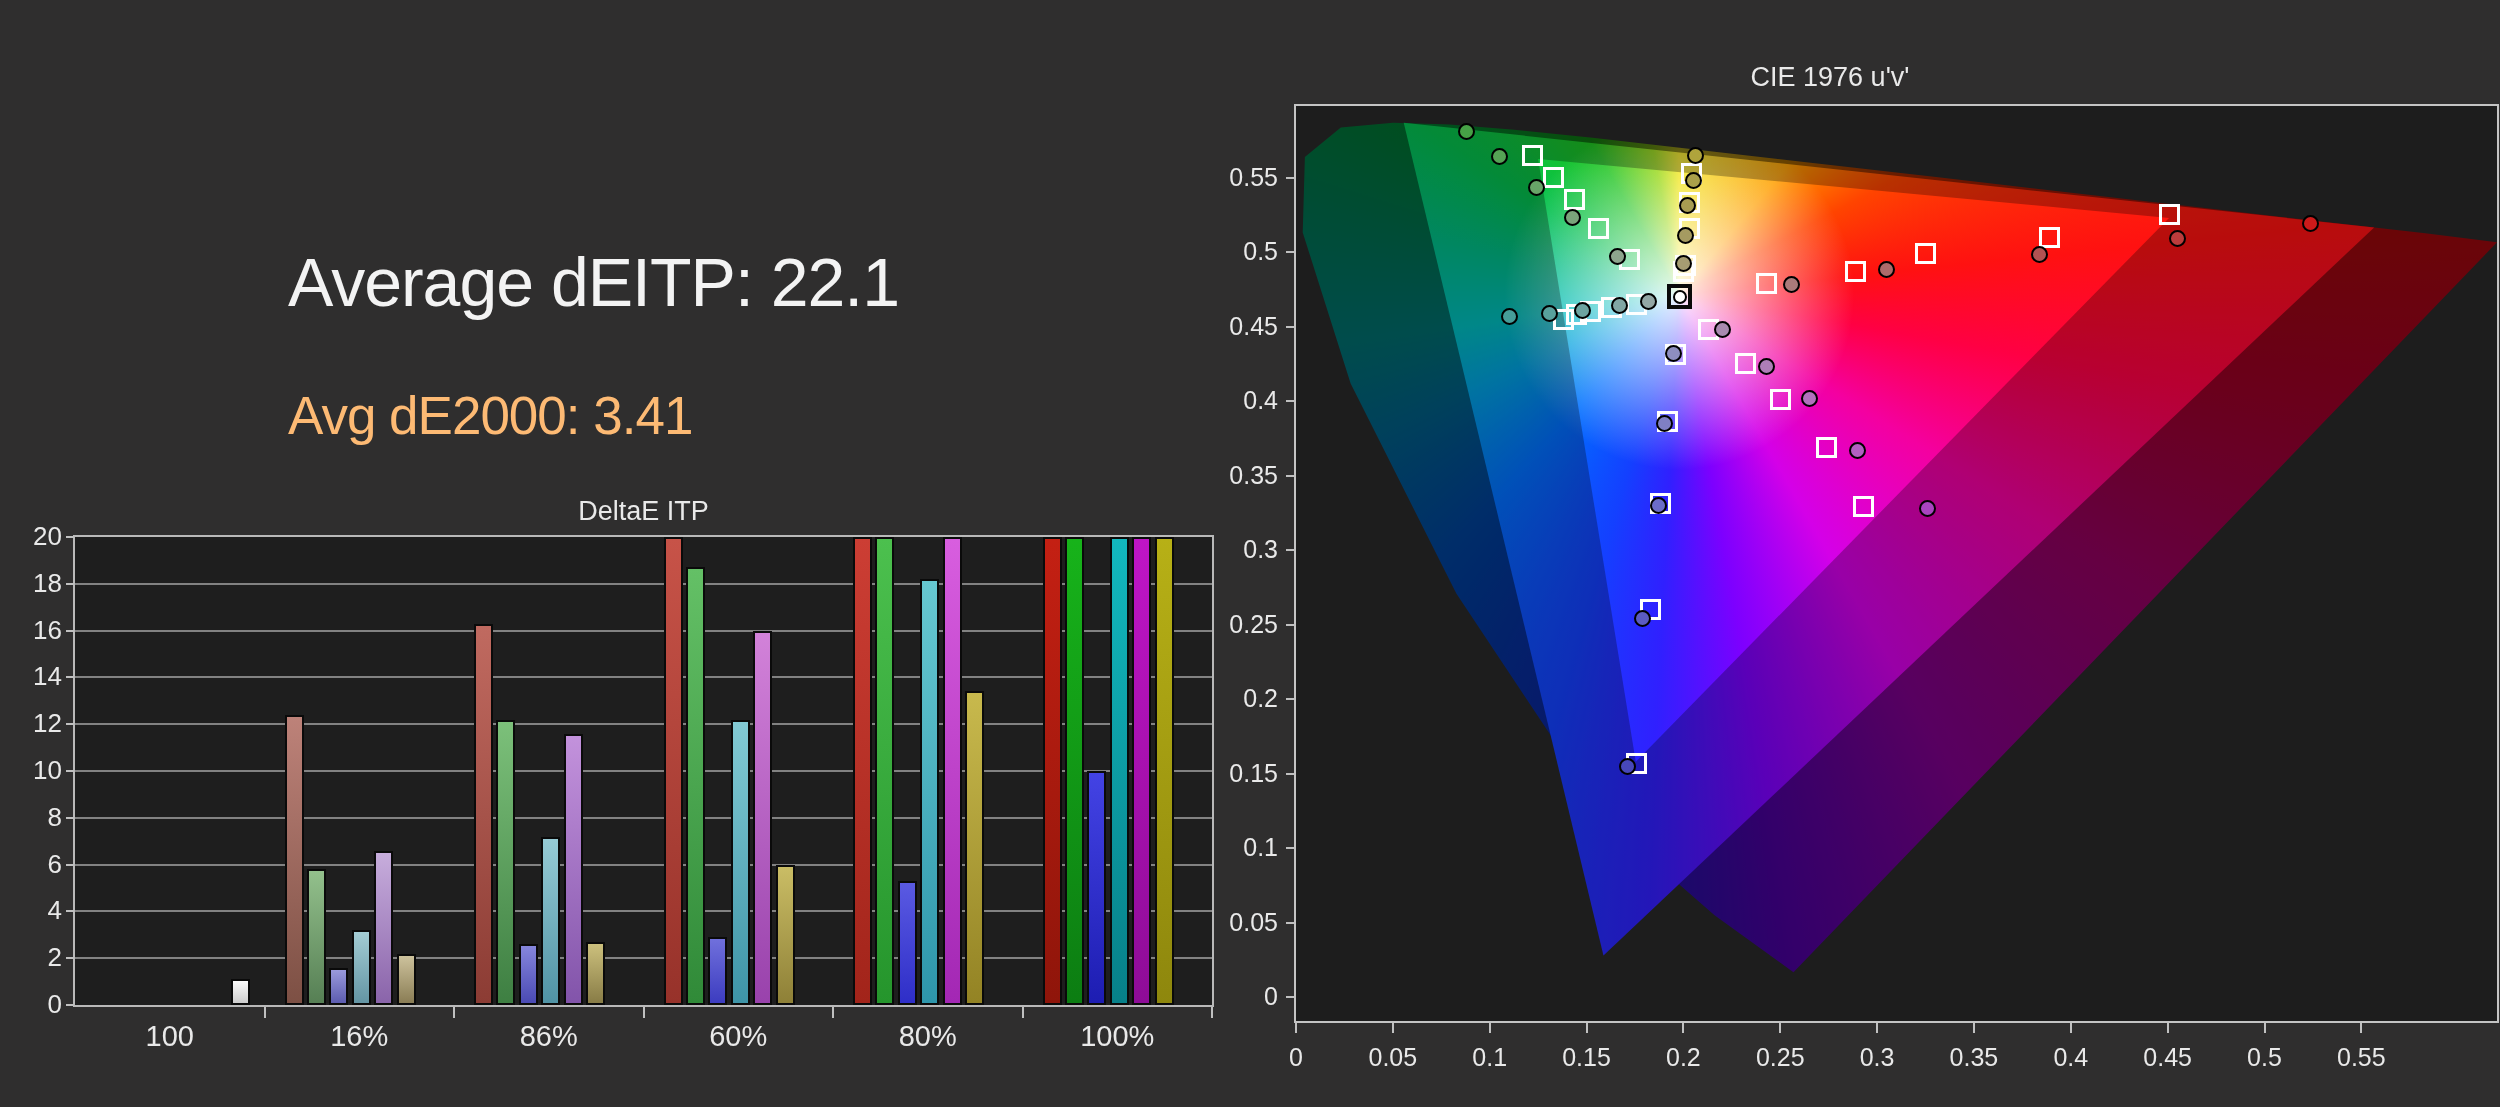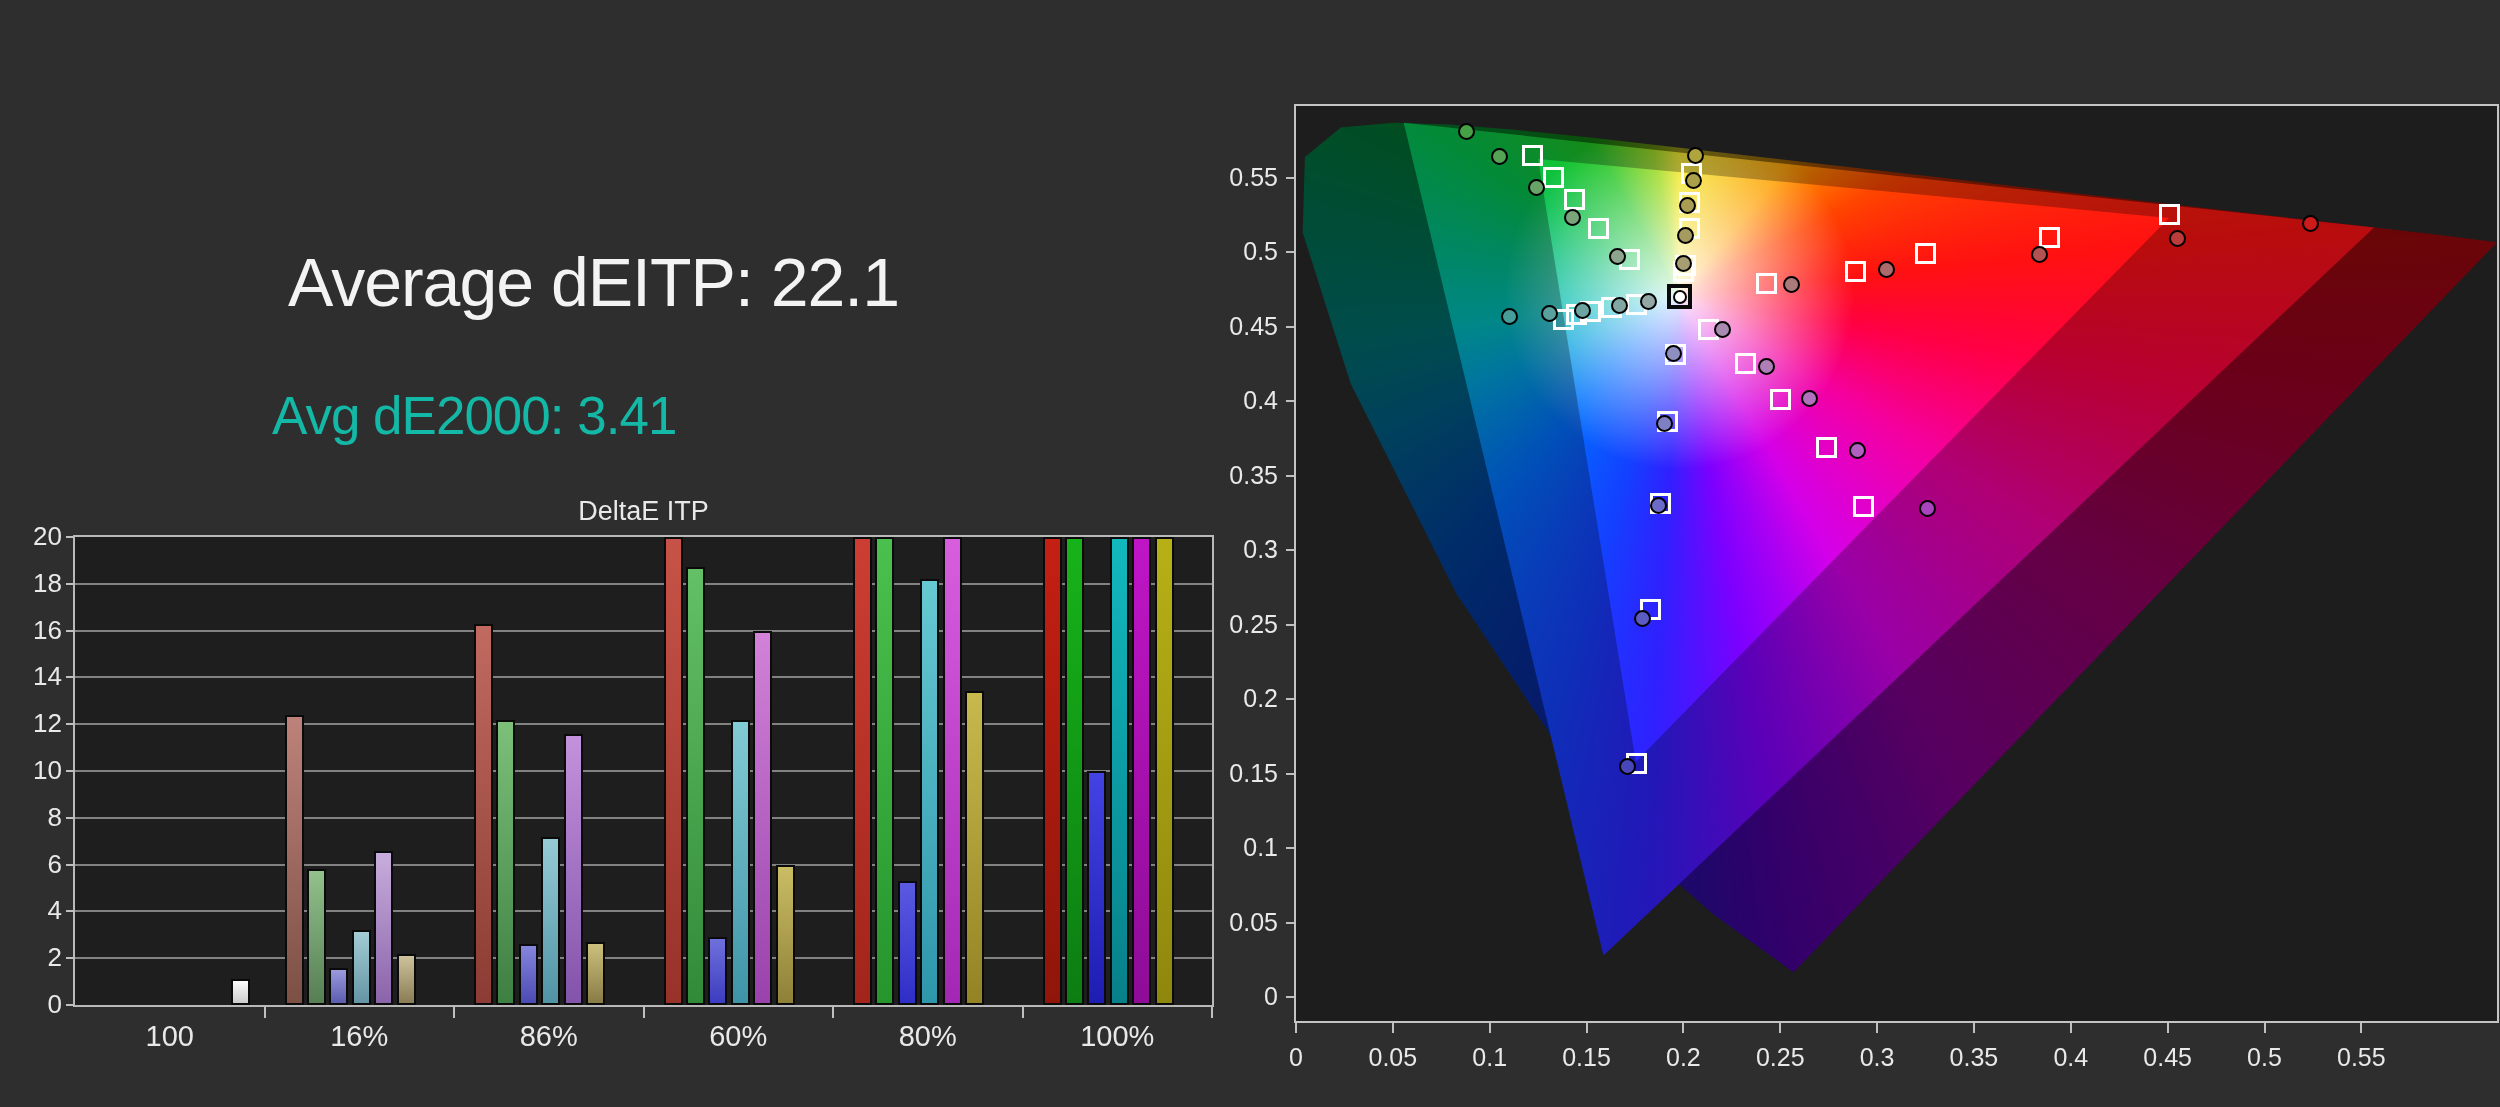--- a/index.html
+++ b/index.html
@@ -1,19 +1,19 @@
 <!DOCTYPE html>
 <html><head>
 <meta charset="utf-8">
 <style>
   html,body{margin:0;padding:0;background:#2f2e2e;}
   .page{position:relative;width:2500px;height:1107px;background:#2f2e2e;overflow:hidden;
         font-family:"Liberation Sans",sans-serif;}
   .summary-line1{position:absolute;left:288px;top:243px;font-size:68px;color:#f3f3f3;letter-spacing:-1px;}
-  .summary-line2{position:absolute;left:272px;top:385px;font-size:53px;color:#14b8a6;letter-spacing:-1px;}
+  .summary-line2{position:absolute;left:288px;top:385px;font-size:53px;color:#fdba74;letter-spacing:-1px;}
 
   .chart-title{position:absolute;color:#e9e9e9;text-align:center;}
   .bar-title{left:75px;top:496px;width:1137px;font-size:27px;}
   .cie-title{left:1630px;top:62px;width:400px;font-size:27px;}
 
   .bar-plot{position:absolute;left:73px;top:535px;width:1141px;height:472px;
             border:2px solid #b9b9b9;box-sizing:border-box;background:#1e1e1e;}
   .gridline{position:absolute;left:0;width:100%;height:2px;background:#949494;opacity:.85;}
   .bar{position:absolute;bottom:0;box-sizing:border-box;border:2px solid #0a0a0a;}
 
@@ -87,20 +87,21 @@
       <div class="bar" style="left: 868px; width: 19px; height: 468px; background: linear-gradient(rgb(216, 94, 223) 0%, rgb(163, 39, 180) 100%);"></div>
       <div class="bar" style="left: 890px; width: 19px; height: 314px; background: linear-gradient(rgb(200, 185, 77) 0%, rgb(147, 131, 36) 100%);"></div>
       <div class="bar" style="left: 968px; width: 19px; height: 468px; background: linear-gradient(rgb(196, 32, 19) 0%, rgb(143, 21, 10) 100%);"></div>
       <div class="bar" style="left: 990px; width: 19px; height: 468px; background: linear-gradient(rgb(23, 179, 26) 0%, rgb(12, 125, 18) 100%);"></div>
       <div class="bar" style="left: 1012px; width: 19px; height: 234px; background: linear-gradient(rgb(67, 67, 228) 0%, rgb(29, 29, 178) 100%);"></div>
       <div class="bar" style="left: 1035px; width: 19px; height: 468px; background: linear-gradient(rgb(18, 184, 190) 0%, rgb(7, 128, 137) 100%);"></div>
       <div class="bar" style="left: 1057px; width: 19px; height: 468px; background: linear-gradient(rgb(191, 21, 198) 0%, rgb(142, 12, 151) 100%);"></div>
       <div class="bar" style="left: 1080px; width: 19px; height: 468px; background: linear-gradient(rgb(183, 176, 22) 0%, rgb(142, 135, 13) 100%);"></div>
     </div>
 
+  <div class="chart-title cie-title">CIE 1976 u'v'</div>
   <div class="cie-plot" id="ciePlot">
     <div class="cie-layer layer-base" id="cieBase" style="clip-path: polygon(41.42% 94.67%, 34.85% 88.44%, 30.27% 83.19%, 23.24% 72.79%, 13.35% 53.28%, 4.55% 30.34%, 0.56% 13.82%, 0.74% 5.57%, 3.73% 2.34%, 8.08% 1.82%, 12.77% 2.02%, 18.18% 2.59%, 24.69% 3.48%, 32.68% 4.66%, 42.3% 6.12%, 53.47% 7.8%, 65.08% 9.56%, 75.67% 11.14%, 83.9% 12.41%, 94.03% 13.92%, 100% 14.9%);"></div>
     <div class="cie-layer layer-2020" id="cie2020" style="clip-path: polygon(89.77% 13.27%, 8.97% 1.82%, 25.6% 92.85%);"></div>
     <div class="cie-layer layer-709" id="cie709" style="clip-path: polygon(72.69% 12.23%, 20.16% 5.78%, 28.29% 71.66%);"></div>
   <div class="marker-square" style="left: 322.664px; top: 142.95px;"></div>
       <div class="marker-square" style="left: 291.672px; top: 111.66px;"></div>
       <div class="marker-square" style="left: 268.428px; top: 83.35px;"></div>
       <div class="marker-square" style="left: 247.121px; top: 61px;"></div>
       <div class="marker-square" style="left: 225.814px; top: 38.65px;"></div>
       <div class="marker-square" style="left: 376.9px; top: 154.87px;"></div>

